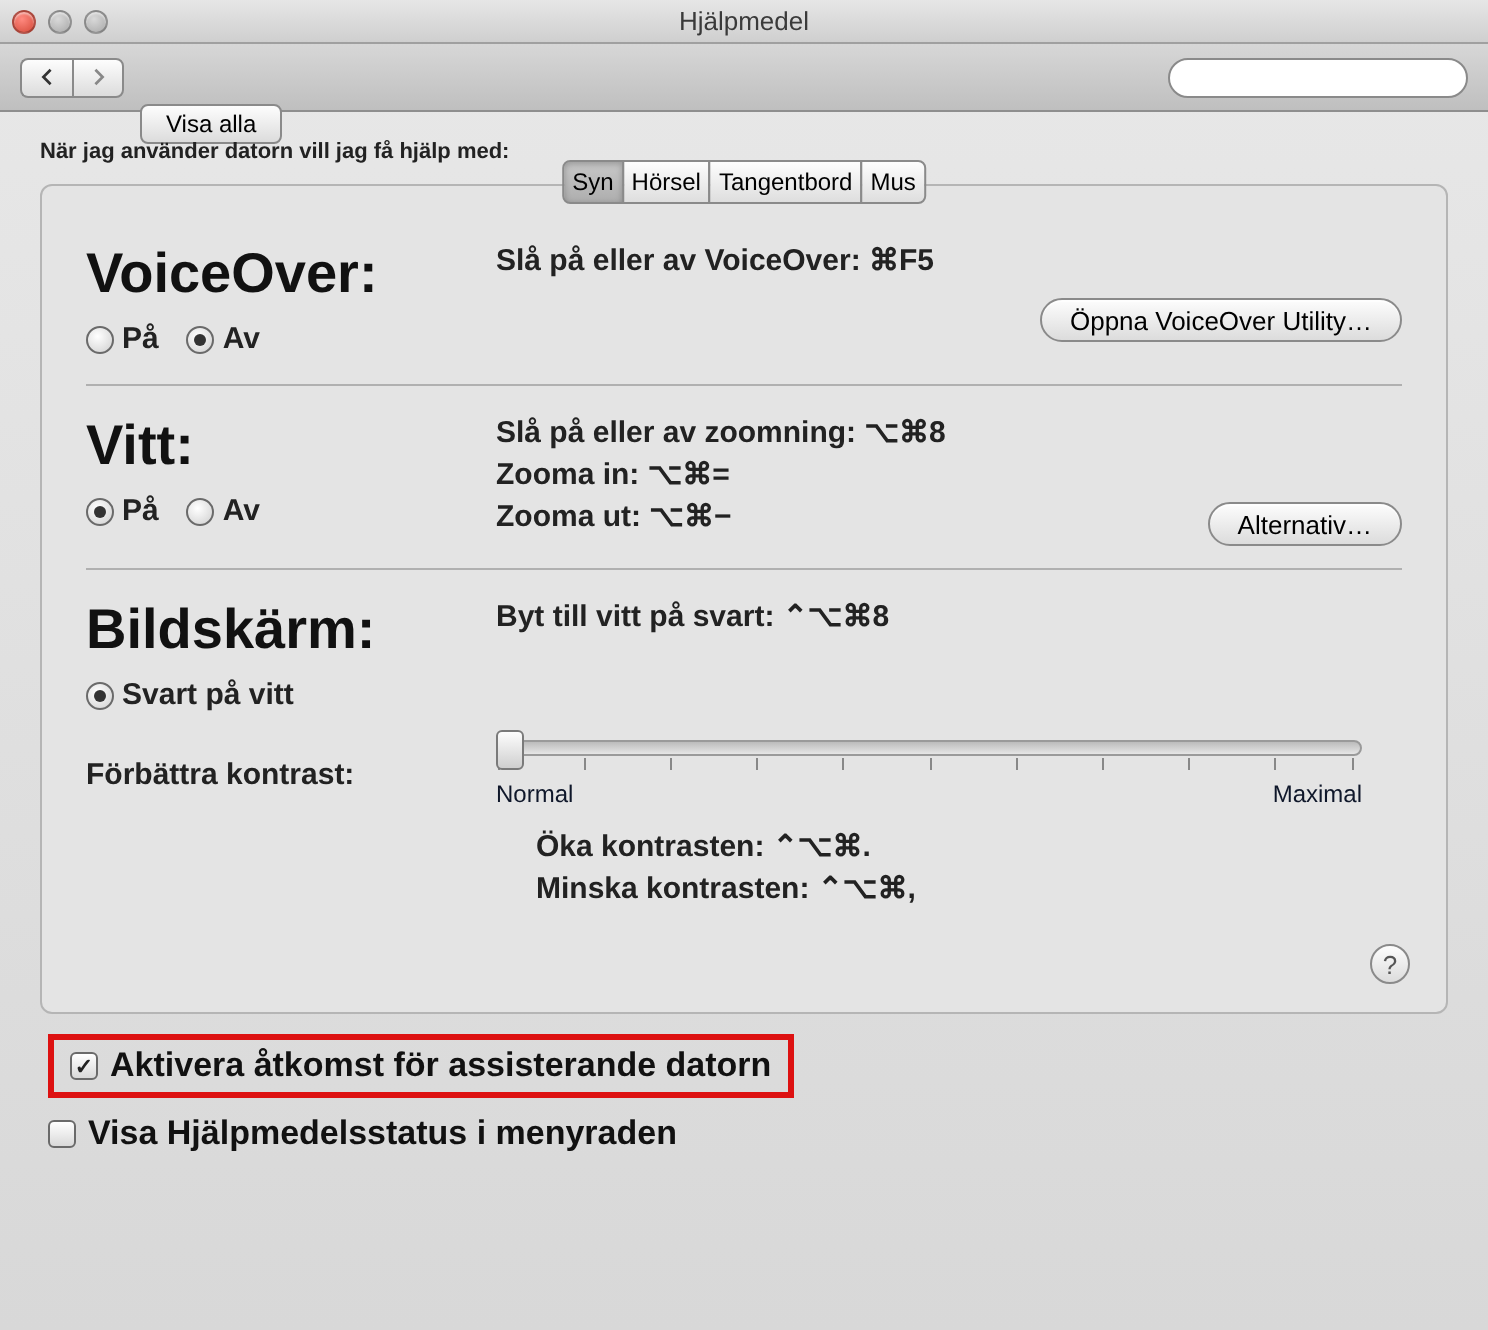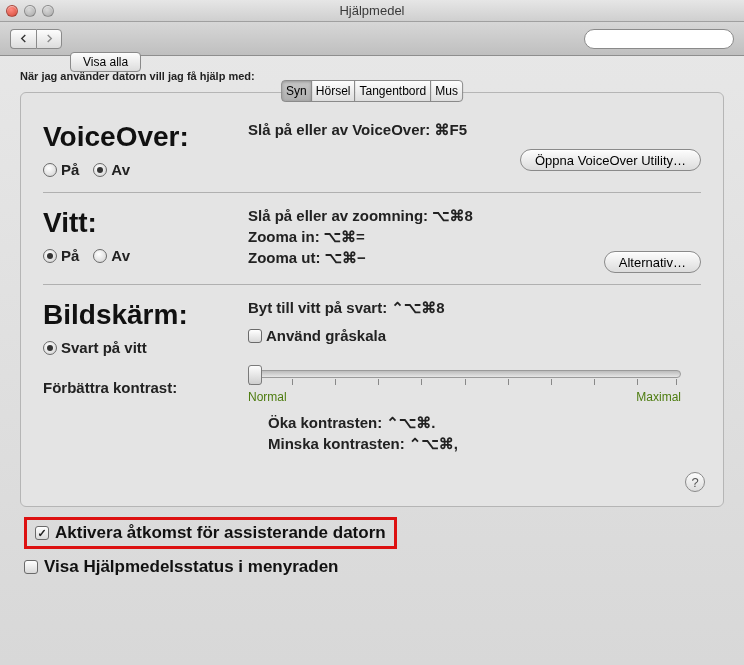--- a/index.html
+++ b/index.html
@@ -269,21 +269,21 @@
       width: 14px;
       height: 20px;
       background: linear-gradient(to bottom, #fdfdfd, #cfcfcf);
       border: 1px solid #7a7a7a;
       border-radius: 3px;
     }
     .slider-labels {
       display: flex;
       justify-content: space-between;
       font-size: 12px;
-      color: #4d7c0f;
+      color: #0f172a;
       margin-top: 12px;
     }
     .help-btn {
       width: 20px;
       height: 20px;
       border-radius: 50%;
       border: 1px solid #8a8a8a;
       background: linear-gradient(to bottom, #fdfdfd, #dcdcdc);
       display: flex;
       align-items: center;
@@ -416,24 +416,20 @@
             <div class="sec-title">Bildskärm:</div>
             <div class="radio-row" style="flex-direction:column; gap:8px;">
               <div class="radio-item">
                 <div class="radio-circle checked"></div>
                 <span>Svart på vitt</span>
               </div>
             </div>
           </div>
           <div class="sec-right">
             <div class="info-line">Byt till vitt på svart: ⌃⌥⌘8</div>
-            <div class="check-item" style="margin-top:10px;">
-              <div class="checkbox-sq"></div>
-              <span>Använd gråskala</span>
-            </div>
           </div>
         </div>
 
         <div class="contrast-row">
           <div class="contrast-label">Förbättra kontrast:</div>
           <div class="slider-wrap">
             <div class="slider-track">
               <div class="slider-tick" style="left:0%"></div>
               <div class="slider-tick" style="left:10%"></div>
               <div class="slider-tick" style="left:20%"></div>

